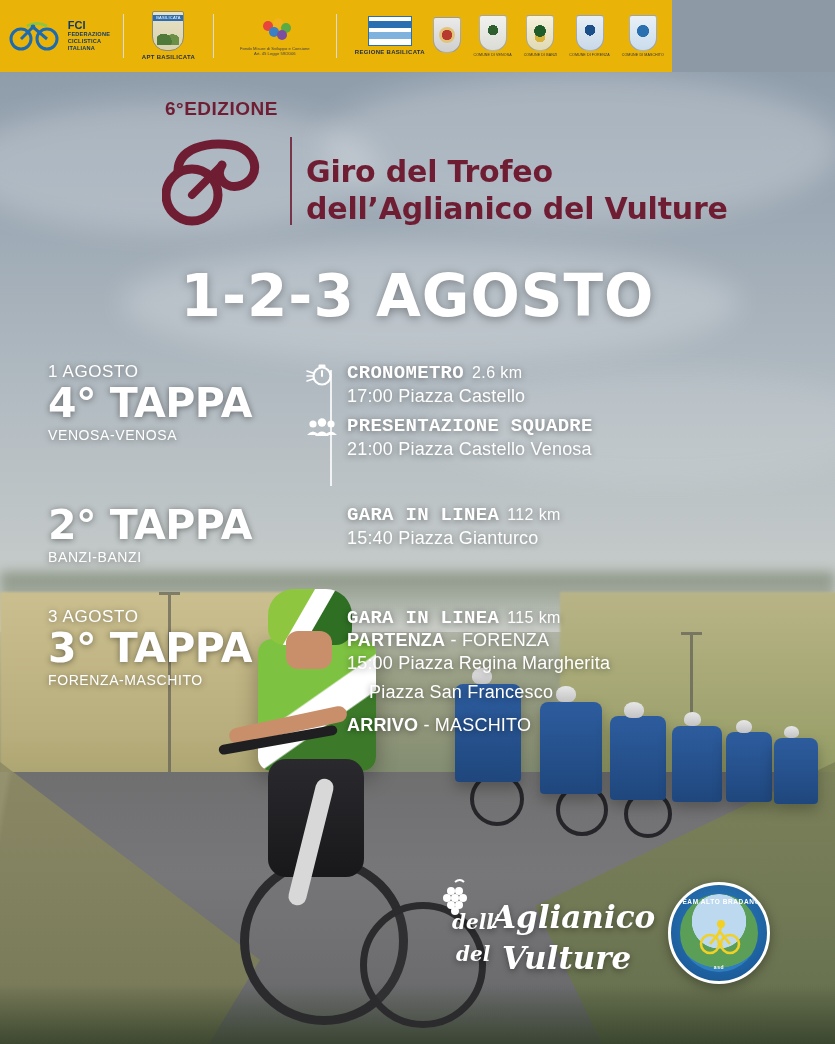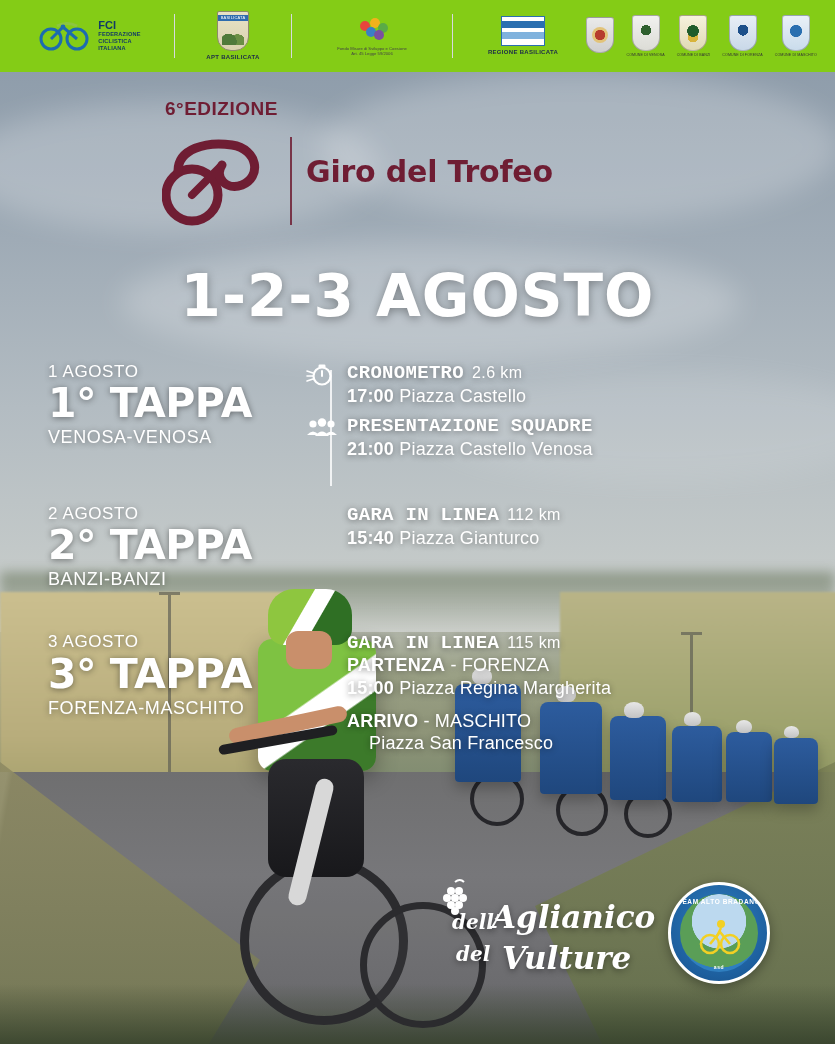--- a/index.html
+++ b/index.html
@@ -15,28 +15,28 @@
     width: 835px;
     height: 1044px;
     overflow: hidden;
     background: #8d9aa5;
   }
 
   
   .sponsor-bar {
     position: absolute;
     left: 0; top: 0;
-    width: 835px;
+    width: 672px;
     height: 72px;
-    background: #84cc16;
+    background: #eab308;
     display: flex;
     align-items: center;
     z-index: 30;
     box-sizing: border-box;
-    padding: 0 14px;
+    padding: 0 4px;
   }
   .sponsor {
     display: flex;
     flex-direction: column;
     align-items: center;
     justify-content: center;
     text-align: center;
   }
   .sponsor-sep {
     width: 1px;
@@ -315,21 +315,21 @@
     line-height: 1.2;
   }
   .s-tappa {
     font-family: "DejaVu Sans", sans-serif;
     font-weight: bold;
     font-size: 41px;
     line-height: 1.05;
     letter-spacing: -.5px;
   }
   .s-route {
-    font-size: 18px;
+    font-size: 14px;
     letter-spacing: .6px;
     margin-top: 2px;
   }
   .vline {
     position:absolute; left: 330px; width: 2px; background: rgba(255,255,255,.8);
   }
   .stage-right {
     flex: 1;
     padding-left: 20px;
     color: #ffffff;
@@ -353,21 +353,21 @@
   .ev-dist {
     font-size: 16px;
     letter-spacing: .4px;
   }
   .ev-line {
     font-size: 18px;
     margin-top: 2px;
     margin-bottom: 8px;
     letter-spacing: .2px;
   }
-  .ev-line b { font-weight: bold; }
+  .ev-line b { font-weight: normal; }
   .ev-sub {
     font-size: 18px;
     letter-spacing: .2px;
     margin-top: 1px;
   }
   .ev-sub .bold { font-weight: bold; }
   .indent { padding-left: 42px; }
 
   
   .trofeo-logo {
@@ -544,31 +544,32 @@
     <svg width="112" height="96" viewBox="0 0 112 96">
       <circle cx="30" cy="62" r="26" fill="none" stroke="#6f1d33" stroke-width="9"></circle>
       <path d="M16 38 C16 16, 44 8, 70 12 C96 16, 100 44, 80 52 C64 58, 52 44, 60 32" fill="none" stroke="#6f1d33" stroke-width="9" stroke-linecap="round"></path>
       <path d="M30 62 L58 34" fill="none" stroke="#6f1d33" stroke-width="8" stroke-linecap="round"></path>
     </svg>
   </div>
   <div class="divider-v"></div>
 
   <div class="title-wrap">
     <div class="title-1">Giro del Trofeo</div>
+    <div class="title-2">dell’Aglianico del Vulture</div>
   </div>
 
   <div class="dates">1-2-3 AGOSTO</div>
 
   <div class="stages">
 
     <div class="stage">
       <div class="vline" style="top:8px;height:116px;"></div>
       <div class="stage-left">
         <div class="s-date">1 AGOSTO</div>
-        <div class="s-tappa">1° TAPPA</div>
+        <div class="s-tappa">4° TAPPA</div>
         <div class="s-route">VENOSA-VENOSA</div>
       </div>
       <div class="stage-right">
         <div class="ev-head">
           <span class="ev-icon">
             <svg width="34" height="24" viewBox="0 0 34 24">
               <circle cx="17" cy="14" r="8.5" fill="none" stroke="#ffffff" stroke-width="2.2"></circle>
               <path d="M17 14 L17 9" stroke="#ffffff" stroke-width="2" stroke-linecap="round"></path>
               <rect x="13.5" y="2.5" width="7" height="3" rx="1.2" fill="#ffffff"></rect>
               <path d="M2 9 L8 11 M2 14 L8 14 M2 19 L8 17" stroke="#ffffff" stroke-width="1.6" stroke-linecap="round"></path>
@@ -597,21 +598,20 @@
         </div>
         <div class="ev-line indent">
           <b>21:00</b>
           <span>Piazza Castello Venosa</span>
         </div>
       </div>
     </div>
 
     <div class="stage" style="margin-top:36px;">
       <div class="stage-left">
-        <div class="s-date">2 AGOSTO</div>
         <div class="s-tappa">2° TAPPA</div>
         <div class="s-route">BANZI-BANZI</div>
       </div>
       <div class="stage-right" style="padding-left:62px;">
         <div class="ev-head">
           <span class="ev-title">GARA IN LINEA</span>
           <span class="ev-dist">112 km</span>
         </div>
         <div class="ev-line">
           <b>15:40</b>
@@ -633,26 +633,26 @@
         </div>
         <div class="ev-sub">
           <span class="bold">PARTENZA</span>
           <span>-</span>
           <span>FORENZA</span>
         </div>
         <div class="ev-line">
           <b>15:00</b>
           <span>Piazza Regina Margherita</span>
         </div>
+        <div class="ev-sub" style="padding-left:22px;">Piazza San Francesco</div>
         <div class="ev-sub" style="margin-top:12px;">
           <span class="bold">ARRIVO</span>
           <span>-</span>
           <span>MASCHITO</span>
         </div>
-        <div class="ev-sub" style="padding-left:22px;">Piazza San Francesco</div>
       </div>
     </div>
   </div>
 
   <div class="trofeo-logo">
     <span style="position:absolute;left:8px;top:6px;">
       <svg width="34" height="38" viewBox="0 0 34 38">
         <path d="M17 4 Q22 0 26 4" fill="none" stroke="#ffffff" stroke-width="2"></path>
         <circle cx="13" cy="13" r="4" fill="#ffffff"></circle>
         <circle cx="21" cy="13" r="4" fill="#ffffff"></circle>

